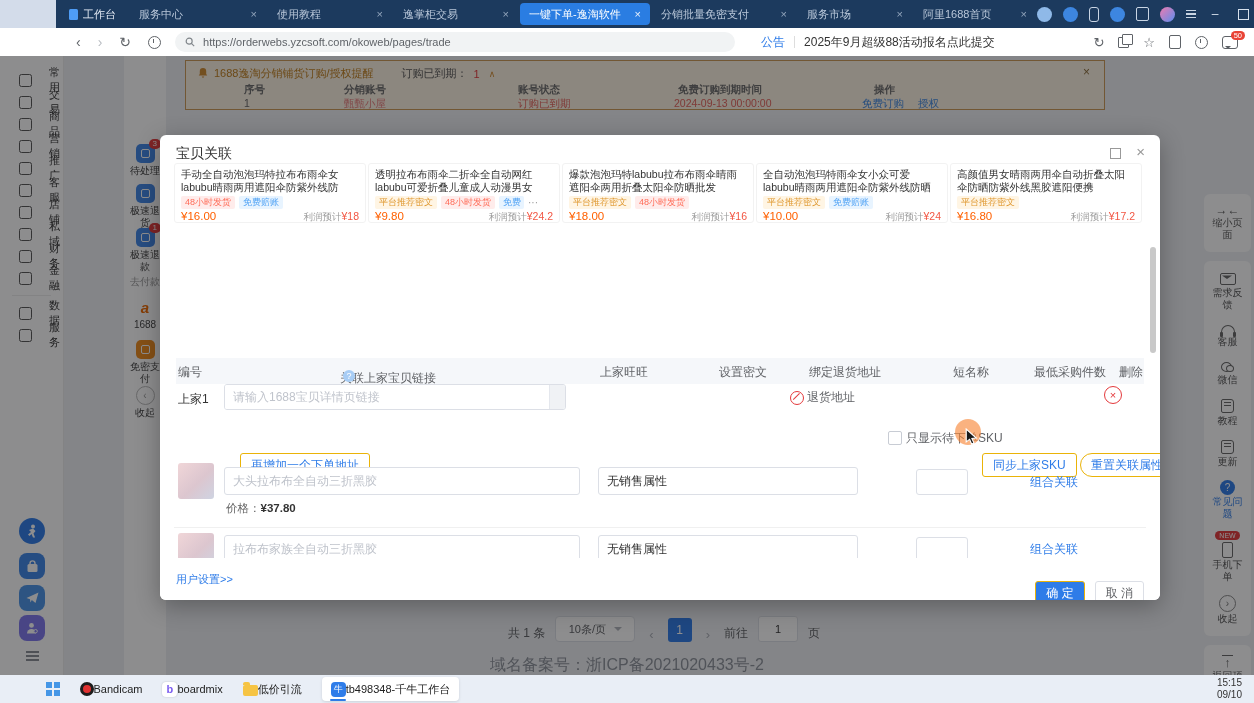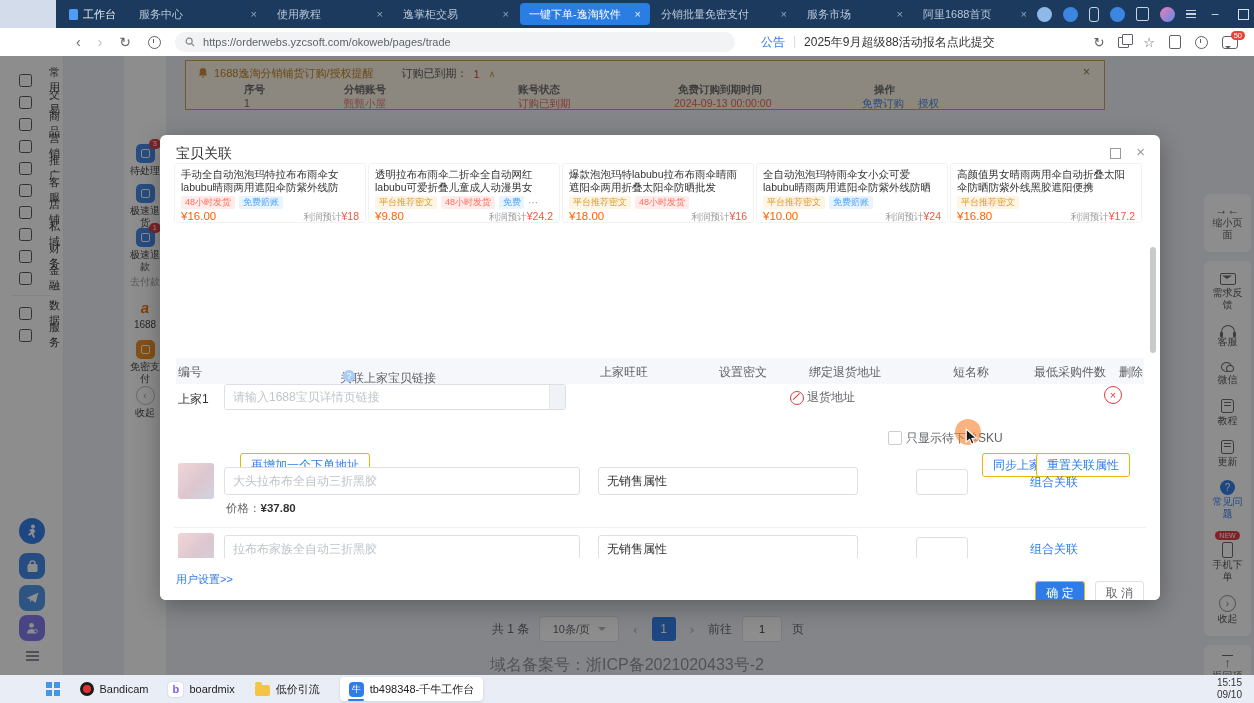--- a/index.html
+++ b/index.html
@@ -74,21 +74,21 @@
   .bn-title-row{position:absolute;left:12px;top:5px;display:flex;align-items:center;gap:6px;font-size:11px;}
   .bn-title{color:#c07f1d;}
   .bn-exp{color:#555;margin-left:22px;}
   .bn-count{color:#e4393c;}
   .bn-caret{color:#d08a2e;font-size:9px;margin-left:3px;}
   .bn-x{position:absolute;right:14px;top:4px;color:#8a6d3b;font-size:12px;}
   .bn-h{position:absolute;top:22px;font-size:10.5px;color:#6b6b6b;font-weight:bold;}
   .bn-v{position:absolute;top:36px;font-size:10.5px;}
 
   
-  .pgn{position:absolute;top:560px;left:492px;display:flex;align-items:center;gap:10px;font-size:12px;color:#606266;z-index:1;}
+  .pgn{position:absolute;top:560px;left:508px;display:flex;align-items:flex-end;gap:10px;font-size:12px;color:#606266;z-index:1;}
   .sel{width:78px;height:24px;border:1px solid #dcdfe6;border-radius:4px;background:#fff;display:flex;align-items:center;justify-content:center;gap:8px;font-size:11px;}
   .caret-d{width:0;height:0;border:4px solid transparent;border-top-color:#b0b4bb;margin-top:4px;}
   .pg-cur{width:24px;height:24px;background:#2e7ce8;color:#fff;border-radius:3px;display:flex;align-items:center;justify-content:center;font-size:12px;}
   .pg-arr{color:#a9adb5;font-size:13px;padding:0 4px;}
   .goto-inp{width:34px;height:22px;border:1px solid #dcdfe6;border-radius:3px;background:#fff;text-align:center;font-size:11px;color:#333;}
   .icp{position:absolute;top:599px;left:0;width:100%;text-align:center;color:#8d929b;font-size:16px;z-index:1;}
 
   
   .rtb{position:absolute;right:3px;top:138px;width:47px;z-index:1;}
   .panel{background:#fff;border-radius:6px;margin-bottom:9px;padding:5px 0;display:flex;flex-direction:column;align-items:center;}
@@ -149,39 +149,39 @@
   .ban-ico{width:12px;height:12px;border:1.3px solid #e4393c;border-radius:50%;position:relative;}
   .ban-ico::after{content:"";position:absolute;left:0.5px;top:4.2px;width:9px;height:1.3px;background:#e4393c;transform:rotate(-45deg);}
   .del-ico{position:absolute;left:944px;top:251px;width:16px;height:16px;border:1.3px solid #e4393c;border-radius:50%;color:#e4393c;font-size:11px;display:flex;align-items:center;justify-content:center;}
   .btn{height:24px;border:1px solid #eab308;color:#2e7ce8;background:#fff;border-radius:3px;font-size:12px;display:inline-flex;align-items:center;padding:0 10px;box-sizing:border-box;white-space:nowrap;margin-top:28px;}
   .btn.primary{background:#2e7ce8;color:#fff;}
   .btn.plain{border-color:#dcdfe6;color:#606266;}
   .add-btn{position:absolute;left:80px;top:290px;}
   .chk{position:absolute;left:728px;top:296px;width:12px;height:12px;border:1px solid #c8ccd4;border-radius:2px;background:#fff;}
   .chk-lbl{position:absolute;left:746px;top:295px;font-size:12px;color:#606266;}
   .sync-btn{position:absolute;left:822px;top:290px;}
-  .reset-btn{position:absolute;left:876px;top:290px;}
+  .reset-btn{position:absolute;left:920px;top:290px;border-radius:12px;}
   .hl-circle{position:absolute;left:795px;top:284px;width:26px;height:26px;border-radius:50%;background:rgba(247,130,50,0.62);}
   .cursor{position:absolute;left:805px;top:293px;z-index:3;}
   .prow .thumb{position:absolute;width:36px;height:36px;border-radius:3px;background:linear-gradient(135deg,#f0d6d8,#dcc6cf 55%,#cfd4e2);}
   .pinp{position:absolute;height:28px;border:1px solid #dcdfe6;border-radius:3px;font-size:12px;color:#333;padding:0 8px;outline:none;box-sizing:border-box;font-family:inherit;}
   .pinp::placeholder{color:#bfc3cb;}
   .price-line{position:absolute;font-size:11.5px;color:#666;}
   .price-line b{color:#333;font-weight:bold;}
   .combo{position:absolute;font-size:12px;color:#2e7ce8;}
   .m-div{position:absolute;left:14px;right:14px;top:392px;height:1px;background:#f0f0f0;}
   .mfoot{position:absolute;left:0;right:0;top:423px;height:42px;background:#fff;display:flex;align-items:center;padding:0 16px;z-index:4;}
   .usr-set{font-size:11px;color:#2e7ce8;}
   .mfoot .sp{flex:1;}
 
   
   .taskbar{position:absolute;left:0;bottom:0;right:0;height:28px;background:#e9eef6;display:flex;align-items:center;padding-left:46px;gap:20px;}
   .start{display:grid;grid-template-columns:6px 6px;grid-template-rows:6px 6px;gap:1.5px;}
   .start i{background:#4596e6;display:block;}
-  .tk-it{display:flex;align-items:center;gap:6px;font-size:11px;color:#222;height:24px;}
+  .tk-it{display:flex;align-items:center;font-size:11px;color:#222;height:24px;}
   .tk-it.active{background:#fff;border-radius:4px;padding:0 9px;box-shadow:0 1px 3px rgba(0,0,0,.12);position:relative;}
   .tk-it.active::after{content:"";position:absolute;left:8px;bottom:0;width:16px;height:2px;background:#2e7ce8;border-radius:2px;}
   .bandicam-ico{width:14px;height:14px;border-radius:50%;background:#e03131;border:3px solid #1d1d1d;box-sizing:border-box;}
   .bm-ico{width:15px;height:15px;border-radius:4px;background:#fff;color:#7b5cf0;font-weight:bold;font-size:11px;display:flex;align-items:center;justify-content:center;box-shadow:0 0 2px rgba(0,0,0,.2);}
   .folder-ico{width:15px;height:11px;background:#f6c444;border-radius:2px;position:relative;margin-top:3px;}
   .folder-ico::before{content:"";position:absolute;top:-3px;left:0;width:7px;height:3px;background:#f6c444;border-radius:2px 2px 0 0;}
   .qn-ico{width:15px;height:15px;border-radius:4px;background:#2f7de9;color:#fff;font-size:9px;display:flex;align-items:center;justify-content:center;}
   .tk-clock{margin-left:auto;text-align:right;font-size:10px;color:#333;padding-right:12px;line-height:12px;}
 </style>
 </head>

